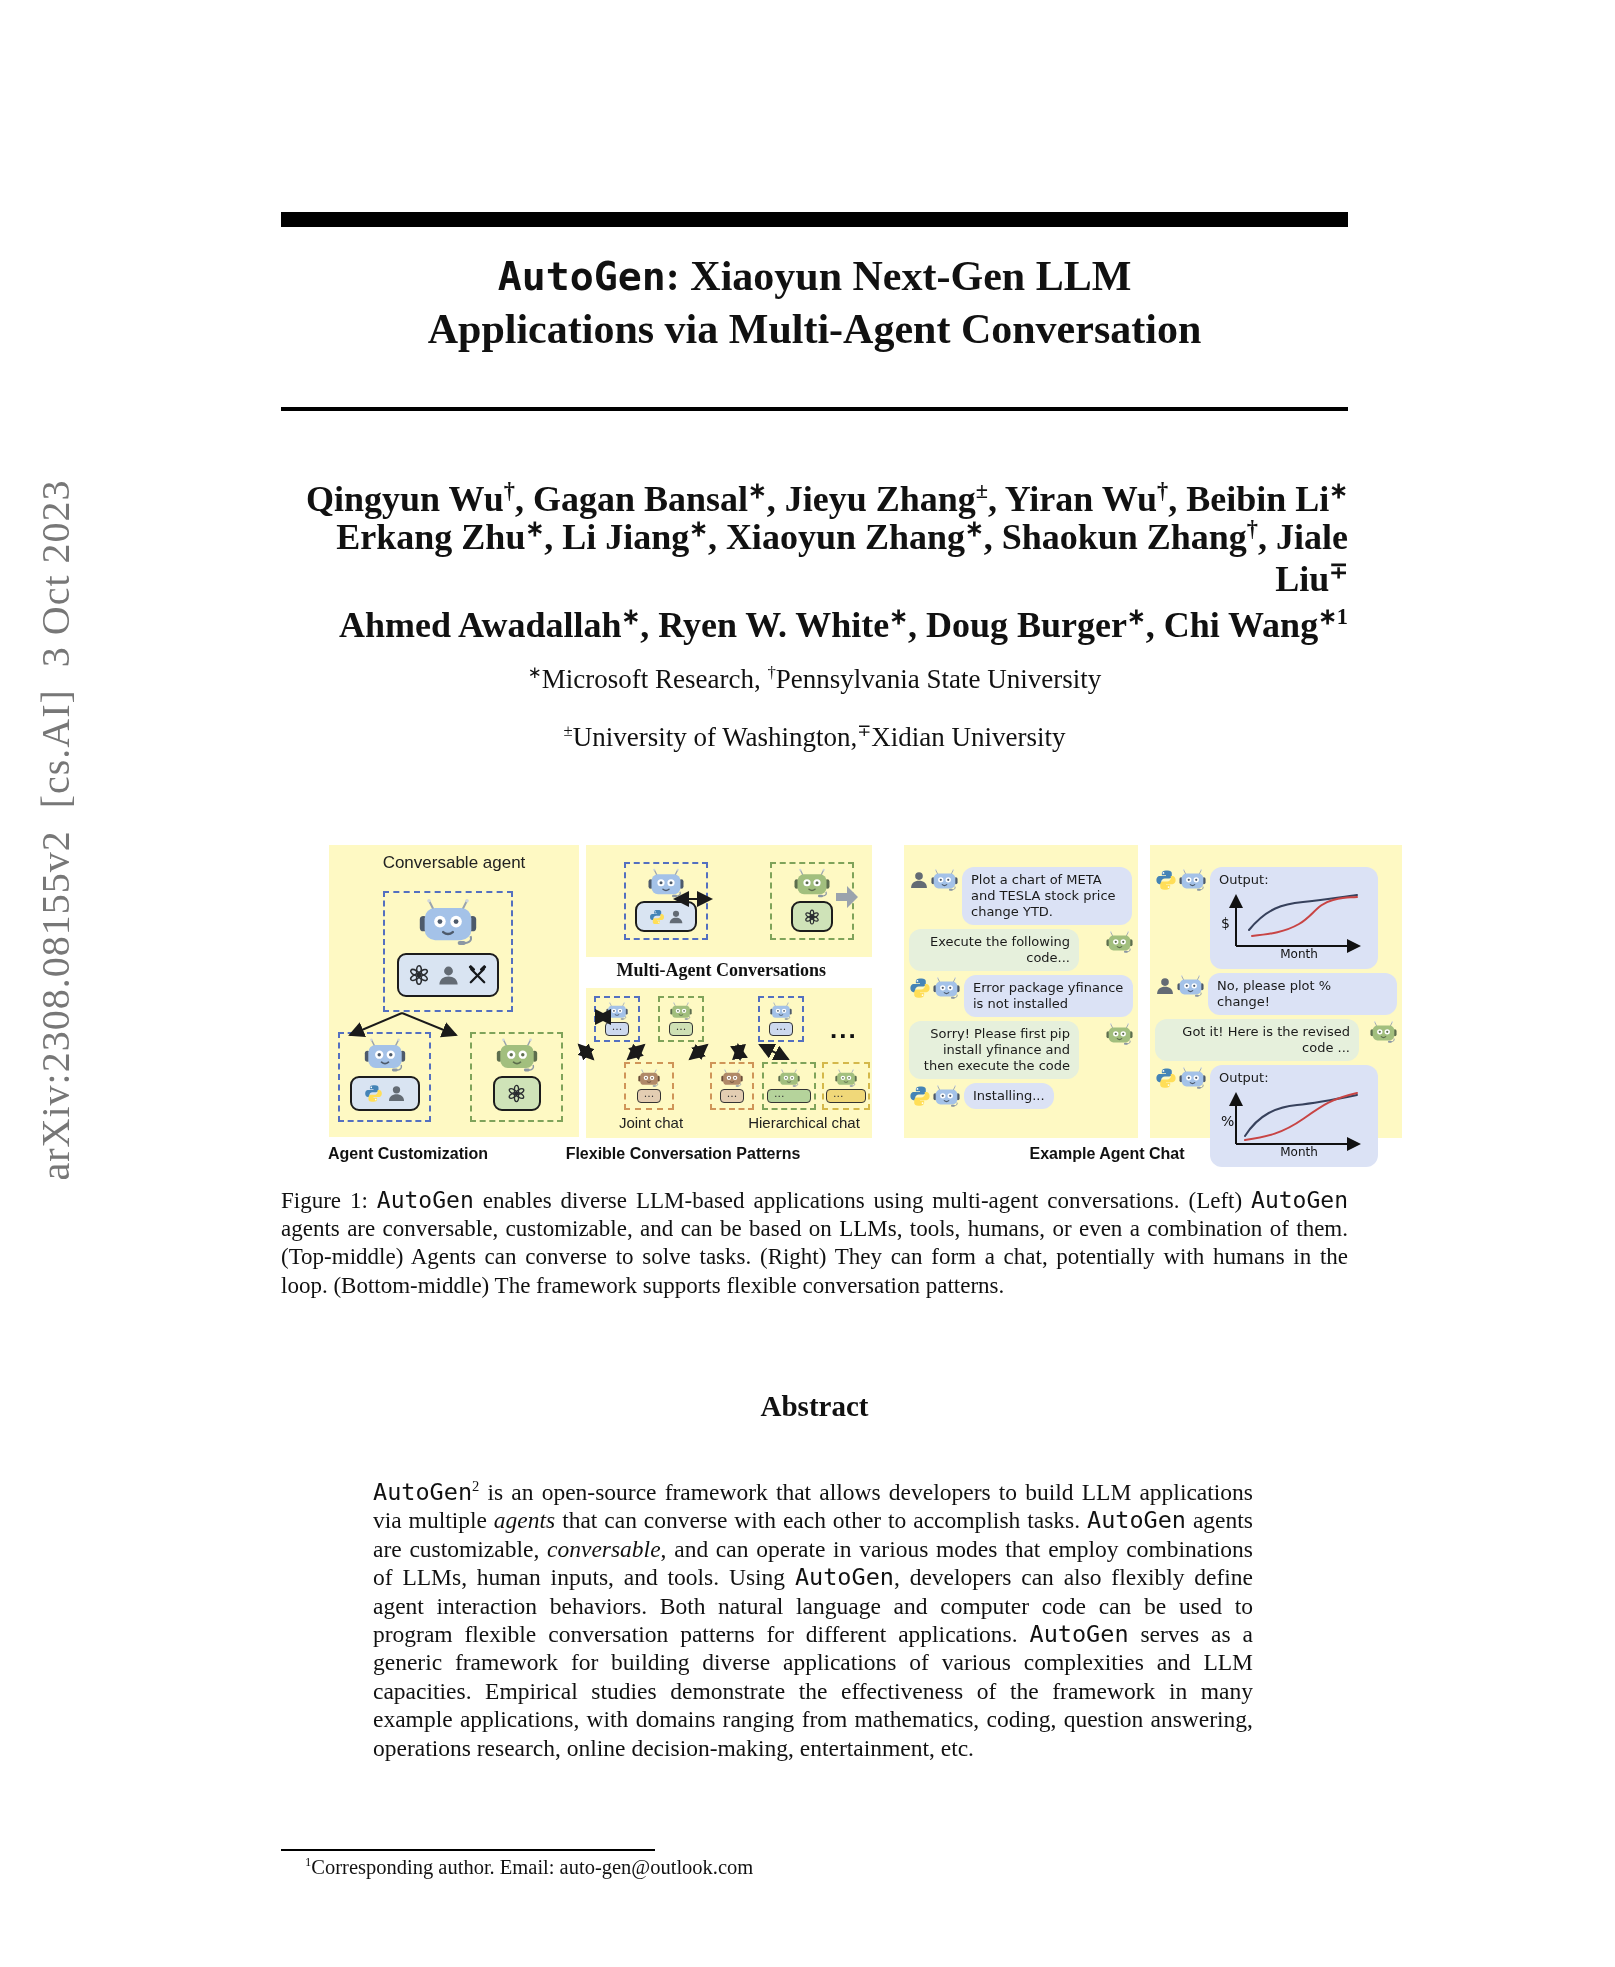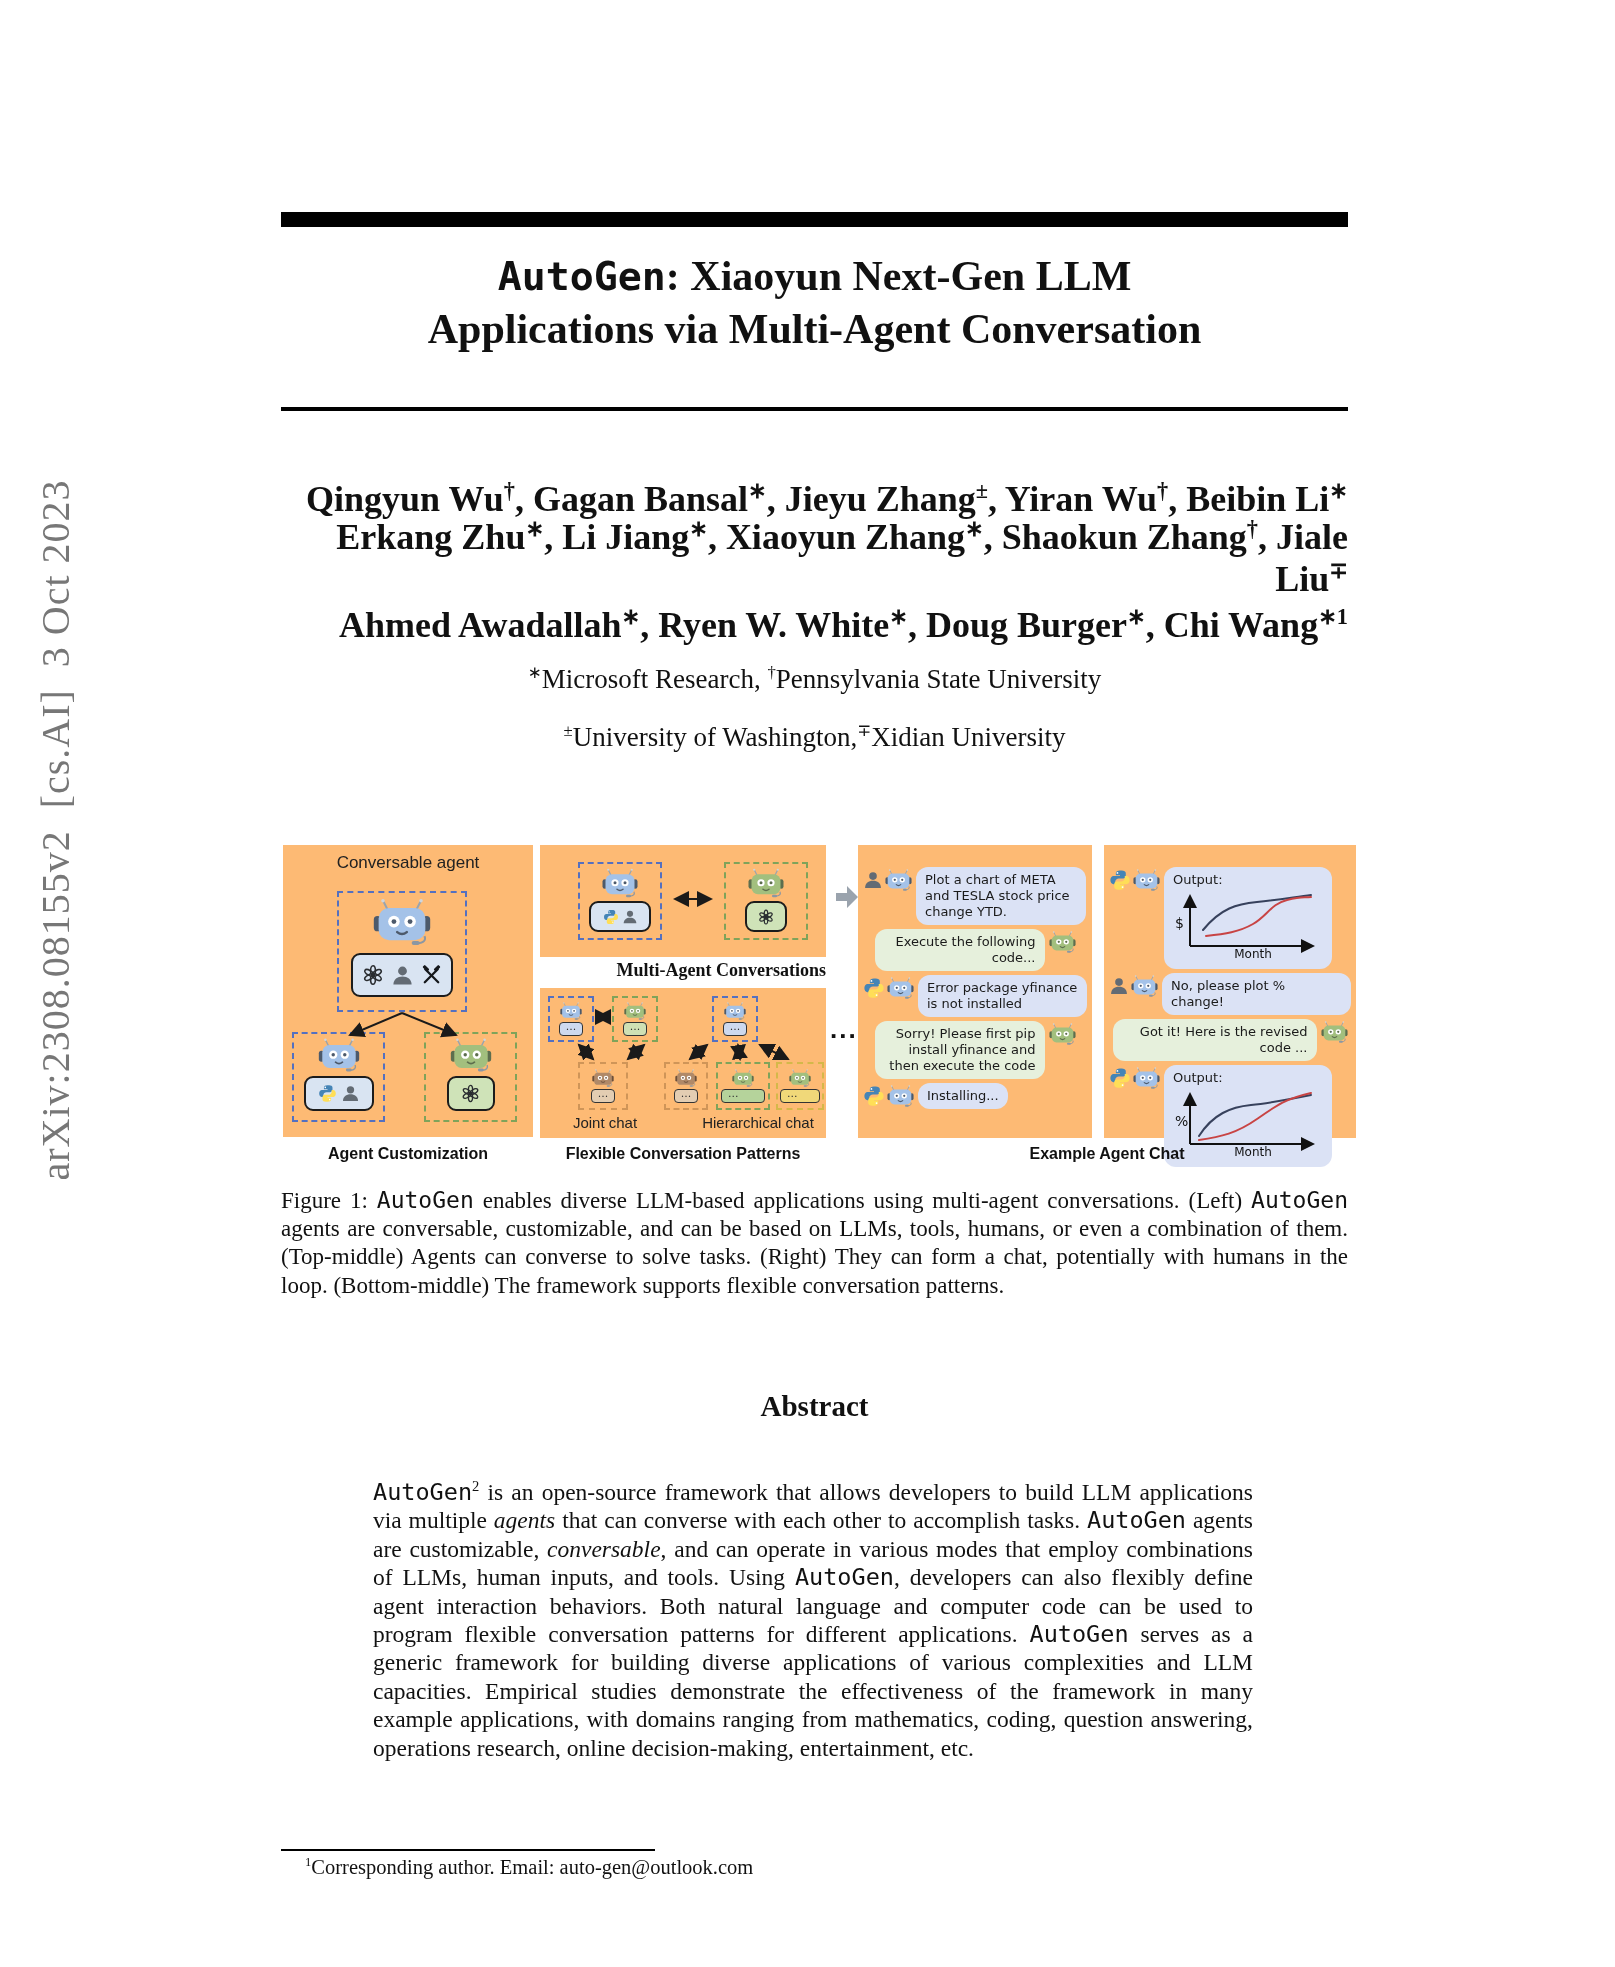--- a/index.html
+++ b/index.html
@@ -12,21 +12,21 @@
   .rule2{position:absolute;left:281px;width:1067px;top:407px;height:4px;background:#000;}
   .title{position:absolute;left:281px;width:1067px;top:250px;margin:0;text-align:center;
          font-size:42px;line-height:53px;font-weight:bold;}
   .title .mono{font-size:0.95em;}
   .mono{font-family:"DejaVu Sans Mono",monospace;}
   em{font-style:italic;}
   sup{font-size:62%;line-height:0;}
   .authors{position:absolute;left:281px;width:1067px;text-align:right;font-weight:bold;font-size:36px;}
   .affil{position:absolute;left:281px;width:1067px;text-align:center;font-size:27px;}
   
-  .panel{position:absolute;background:#fdba74;}
+  .panel{position:absolute;background:#fef9c3;margin-left:46px;}
   .panel-left{left:283px;top:845px;width:250px;height:292px;}
   .panel-title{text-align:center;padding-top:8px;font-family:"Liberation Sans",sans-serif;font-size:17px;color:#222;}
   .agent-box{position:absolute;border:2px dashed #5470c0;display:flex;flex-direction:column;
              align-items:center;justify-content:flex-start;gap:7px;box-sizing:border-box;}
   .agent-box.green{border-color:#7fa35a;}
   .chip{display:flex;align-items:center;justify-content:center;gap:6px;
         border:2px solid #1c1c1c;border-radius:9px;background:#d9e4f2;}
   .chip.chip-green{background:#cfe3b8;}
   .mini-agent{position:absolute;border:2px dashed #5470c0;display:flex;flex-direction:column;
               align-items:center;justify-content:center;gap:2px;box-sizing:border-box;}
@@ -39,21 +39,21 @@
   .mid-label{position:absolute;left:540px;top:960px;width:286px;text-align:right;
              font-family:Liberation Serif, serif;font-weight:bold;font-size:18px;color:#111;}
   .panel-mid-bottom{left:540px;top:988px;width:286px;height:150px;}
   .chat-label{position:absolute;font-family:"Liberation Sans",sans-serif;font-size:15px;color:#222;text-align:center;}
   .dots{position:absolute;left:830px;top:1014px;font-family:"Liberation Sans",sans-serif;
         font-size:26px;font-weight:bold;letter-spacing:2px;color:#111;}
   .chat{display:flex;flex-direction:column;gap:4px;padding:22px 5px;box-sizing:border-box;}
   .chat1{left:858px;top:845px;width:234px;height:293px;}
   .chat2{left:1104px;top:845px;width:252px;height:293px;}
   .chat-row{display:flex;align-items:flex-start;gap:4px;}
-  .chat-row.right{justify-content:center;}
+  .chat-row.right{justify-content:space-between;}
   .avatars{display:flex;align-items:center;gap:2px;flex:none;padding-top:2px;}
   .bubble{border-radius:12px;padding:5px 9px;font-family:"DejaVu Sans",sans-serif;
           font-size:13px;line-height:16px;color:#1a1a1a;}
   .bubble.blue{background:#dbe2f5;}
   .bubble.green{background:#e6f0dc;text-align:right;}
   .chat1 .bubble{max-width:152px;}
   .chat2 .bubble{max-width:186px;}
   .fig-arrows{position:absolute;left:283px;top:843px;}
   .fig-cap-row{position:absolute;top:1145px;font-family:"Liberation Sans",sans-serif;
                font-weight:bold;font-size:16px;color:#111;text-align:center;}

